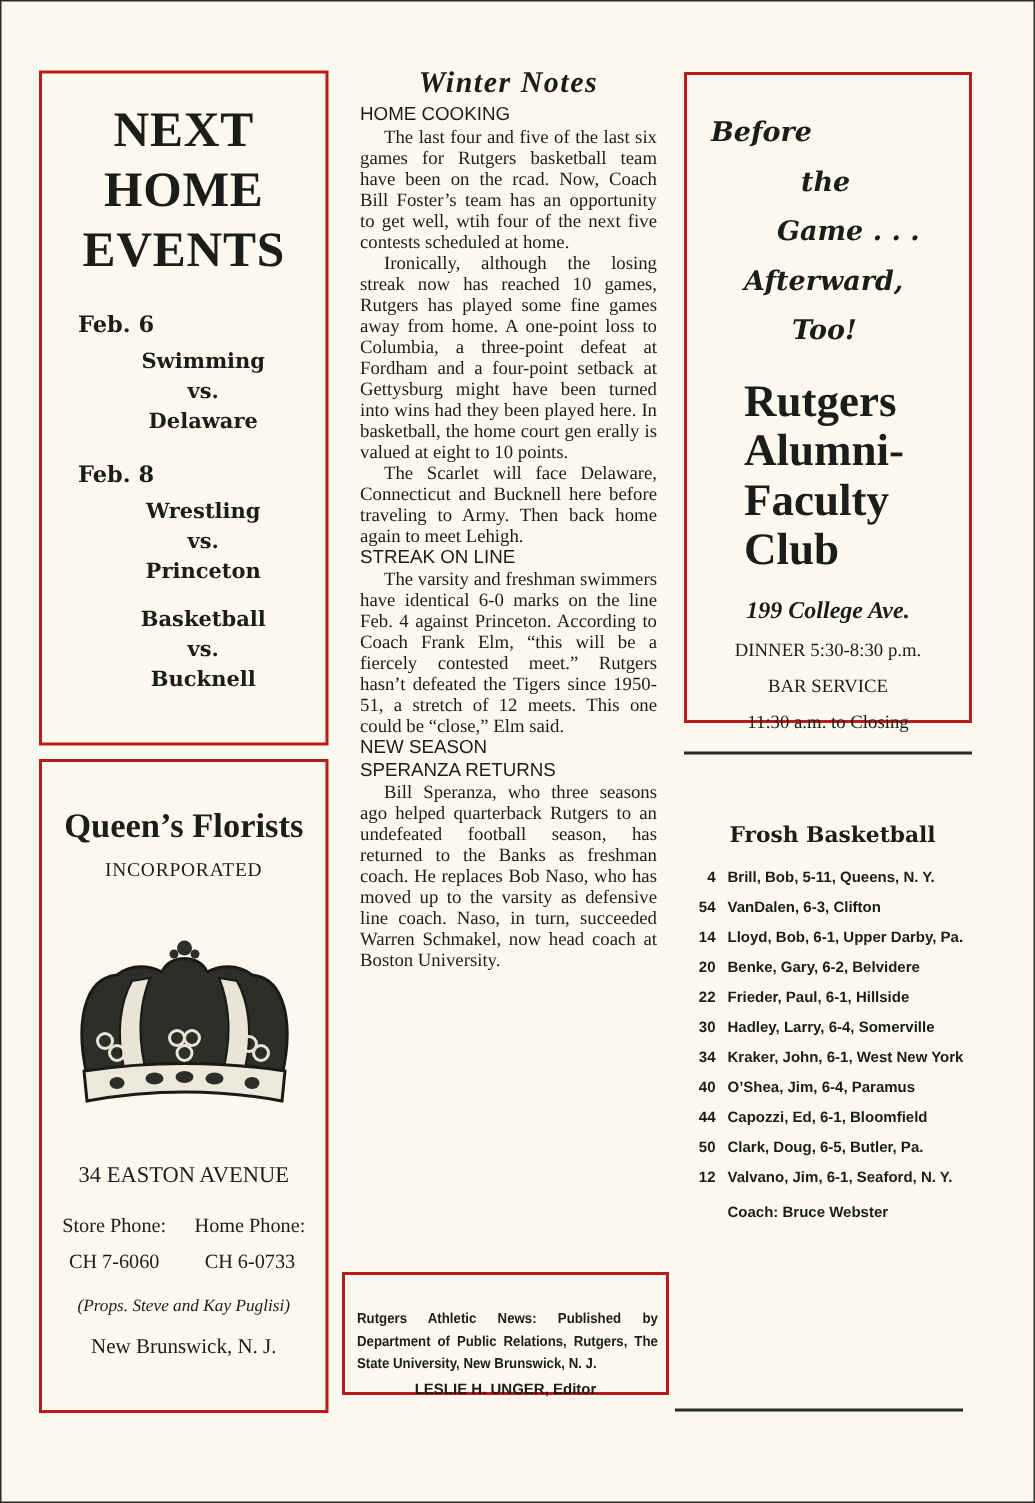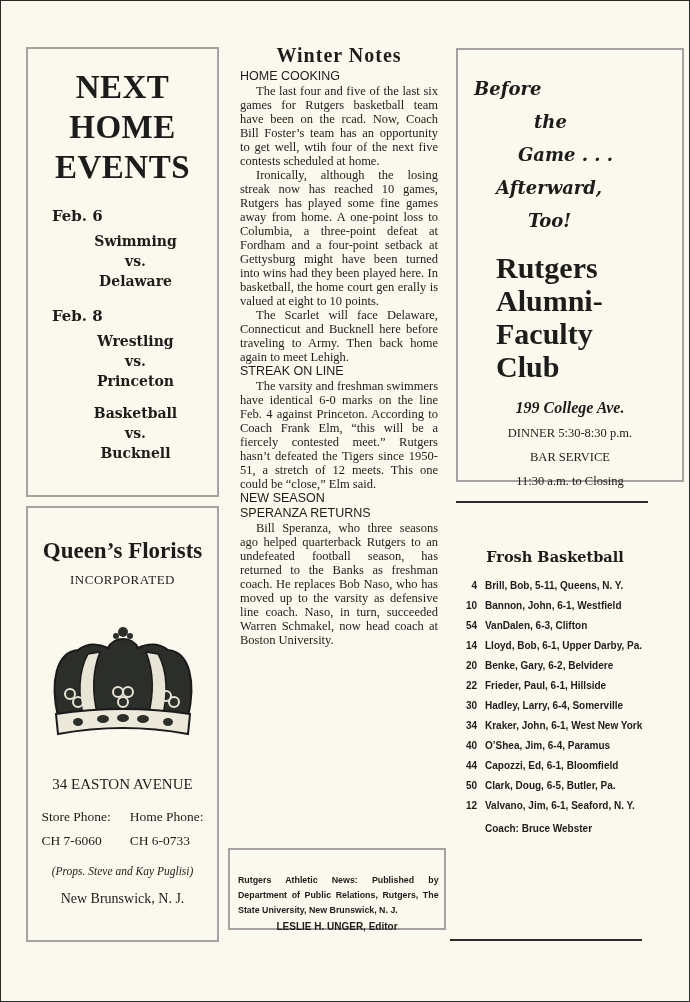--- a/index.html
+++ b/index.html
@@ -7,21 +7,21 @@
     width:690px; height:1002px; overflow:hidden;
     background:#fbf8ee;
     font-family:"DejaVu Serif", serif;
     color:#1c1c1a;
     position:relative;
   }
   .page-border {
     position:absolute; left:0; top:0; width:688px; height:1000px;
     border:1px solid #2a2a28;
   }
-  .box { position:absolute; border:2px solid #a3a3a3; box-sizing:border-box; }
+  .box { position:absolute; border:2px solid #b91c1c; box-sizing:border-box; }
 
   
   #events { left:26px; top:47px; width:193px; height:450px; }
   #events .title {
     font-family:"Liberation Serif", serif; font-weight:bold;
     font-size:33px; line-height:40px; text-align:center; margin-top:18px;
     letter-spacing:0.5px;
   }
   #events .date {
     font-family:"DejaVu Serif", serif; font-weight:bold; font-size:15px;
@@ -36,28 +36,28 @@
   
   #florist { left:26px; top:506px; width:193px; height:436px; text-align:center; }
   #florist .name {
     font-family:"Liberation Serif", serif; font-weight:bold; font-size:23px;
     margin-top:30px;
   }
   #florist .inc { font-family:"Liberation Serif", serif; font-size:13px; margin-top:8px; letter-spacing:0.5px; }
   #florist .crown { margin:34px auto 0; width:150px; height:120px; }
   #florist .addr { font-family:"Liberation Serif", serif; font-size:15px; margin-top:34px; }
   #florist .phones { display:flex; justify-content:space-around; font-family:"Liberation Serif", serif; font-size:13.5px; margin-top:12px; padding:0 4px; }
-  #florist .phones div { text-align:left; line-height:24px; }
+  #florist .phones div { text-align:center; line-height:24px; }
   #florist .props { font-family:"Liberation Serif", serif; font-style:italic; font-size:11.5px; margin-top:12px; }
   #florist .city { font-family:"Liberation Serif", serif; font-size:14px; margin-top:14px; }
 
   
   #notes { position:absolute; left:240px; top:44px; width:198px; }
   #notes .heading {
-    font-family:"Liberation Serif", serif; font-weight:bold;
+    font-family:"Liberation Serif", serif; font-style:italic; font-weight:bold;
     font-size:20px; text-align:center; letter-spacing:1px; margin-bottom:2px;
   }
   #notes .sub { font-family:Liberation Sans, sans-serif; font-size:12.5px; text-align:left; line-height:15px; }
   #notes p {
     margin:0; font-family:"Liberation Serif", serif; font-size:12.5px; line-height:14px;
     text-align:justify; text-indent:16px; hyphens:none;
   }
 
   
   #publisher { left:228px; top:848px; width:218px; height:82px; padding:22px 8px 0; }
@@ -65,21 +65,21 @@
     font-family:"Liberation Sans", sans-serif; font-weight:bold; font-size:9.6px;
     line-height:15px; text-align:justify; transform:scaleX(0.92); transform-origin:left;
     width:218px;
   }
   #publisher .editor {
     font-family:"Liberation Sans", sans-serif; font-weight:bold; font-size:10px;
     text-align:center; margin-top:4px;
   }
 
   
-  #club { left:456px; top:48px; width:228px; height:434px; }
+  #club { left:456px; top:48px; width:192px; height:434px; }
   #club .slogan { font-family:"DejaVu Serif", serif; font-style:italic; font-weight:bold; font-size:18px; line-height:33px; }
   #club .slogan div { white-space:nowrap; }
   #club .cname { font-family:"Liberation Serif", serif; font-weight:bold; font-size:30px; line-height:33px; margin:14px 0 0 38px; }
   #club .caddr { font-family:"Liberation Serif", serif; font-weight:bold; font-size:16px; text-align:center; margin-top:16px;font-style:italic; }
   #club .cline { font-family:"Liberation Serif", serif; font-size:12.5px; text-align:center; margin-top:9px; }
 
   .hrule { position:absolute; height:2px; background:#2a2a28; }
 
   
   #roster { position:absolute; left:455px; top:548px; width:200px; }
@@ -204,24 +204,20 @@
 <div class="hrule" style="left:456px; top:501px; width:192px;"></div>
 <div class="hrule" style="left:450px; top:939px; width:192px;"></div>
 
 <div id="roster">
   <div class="rtitle">Frosh Basketball</div>
   <div class="row">
       <span class="num">4</span>
       <span>Brill, Bob, 5-11, Queens, N. Y.</span>
     </div>
   <div class="row">
-      <span class="num">10</span>
-      <span>Bannon, John, 6-1, Westfield</span>
-    </div>
-  <div class="row">
       <span class="num">54</span>
       <span>VanDalen, 6-3, Clifton</span>
     </div>
   <div class="row">
       <span class="num">14</span>
       <span>Lloyd, Bob, 6-1, Upper Darby, Pa.</span>
     </div>
   <div class="row">
       <span class="num">20</span>
       <span>Benke, Gary, 6-2, Belvidere</span>

